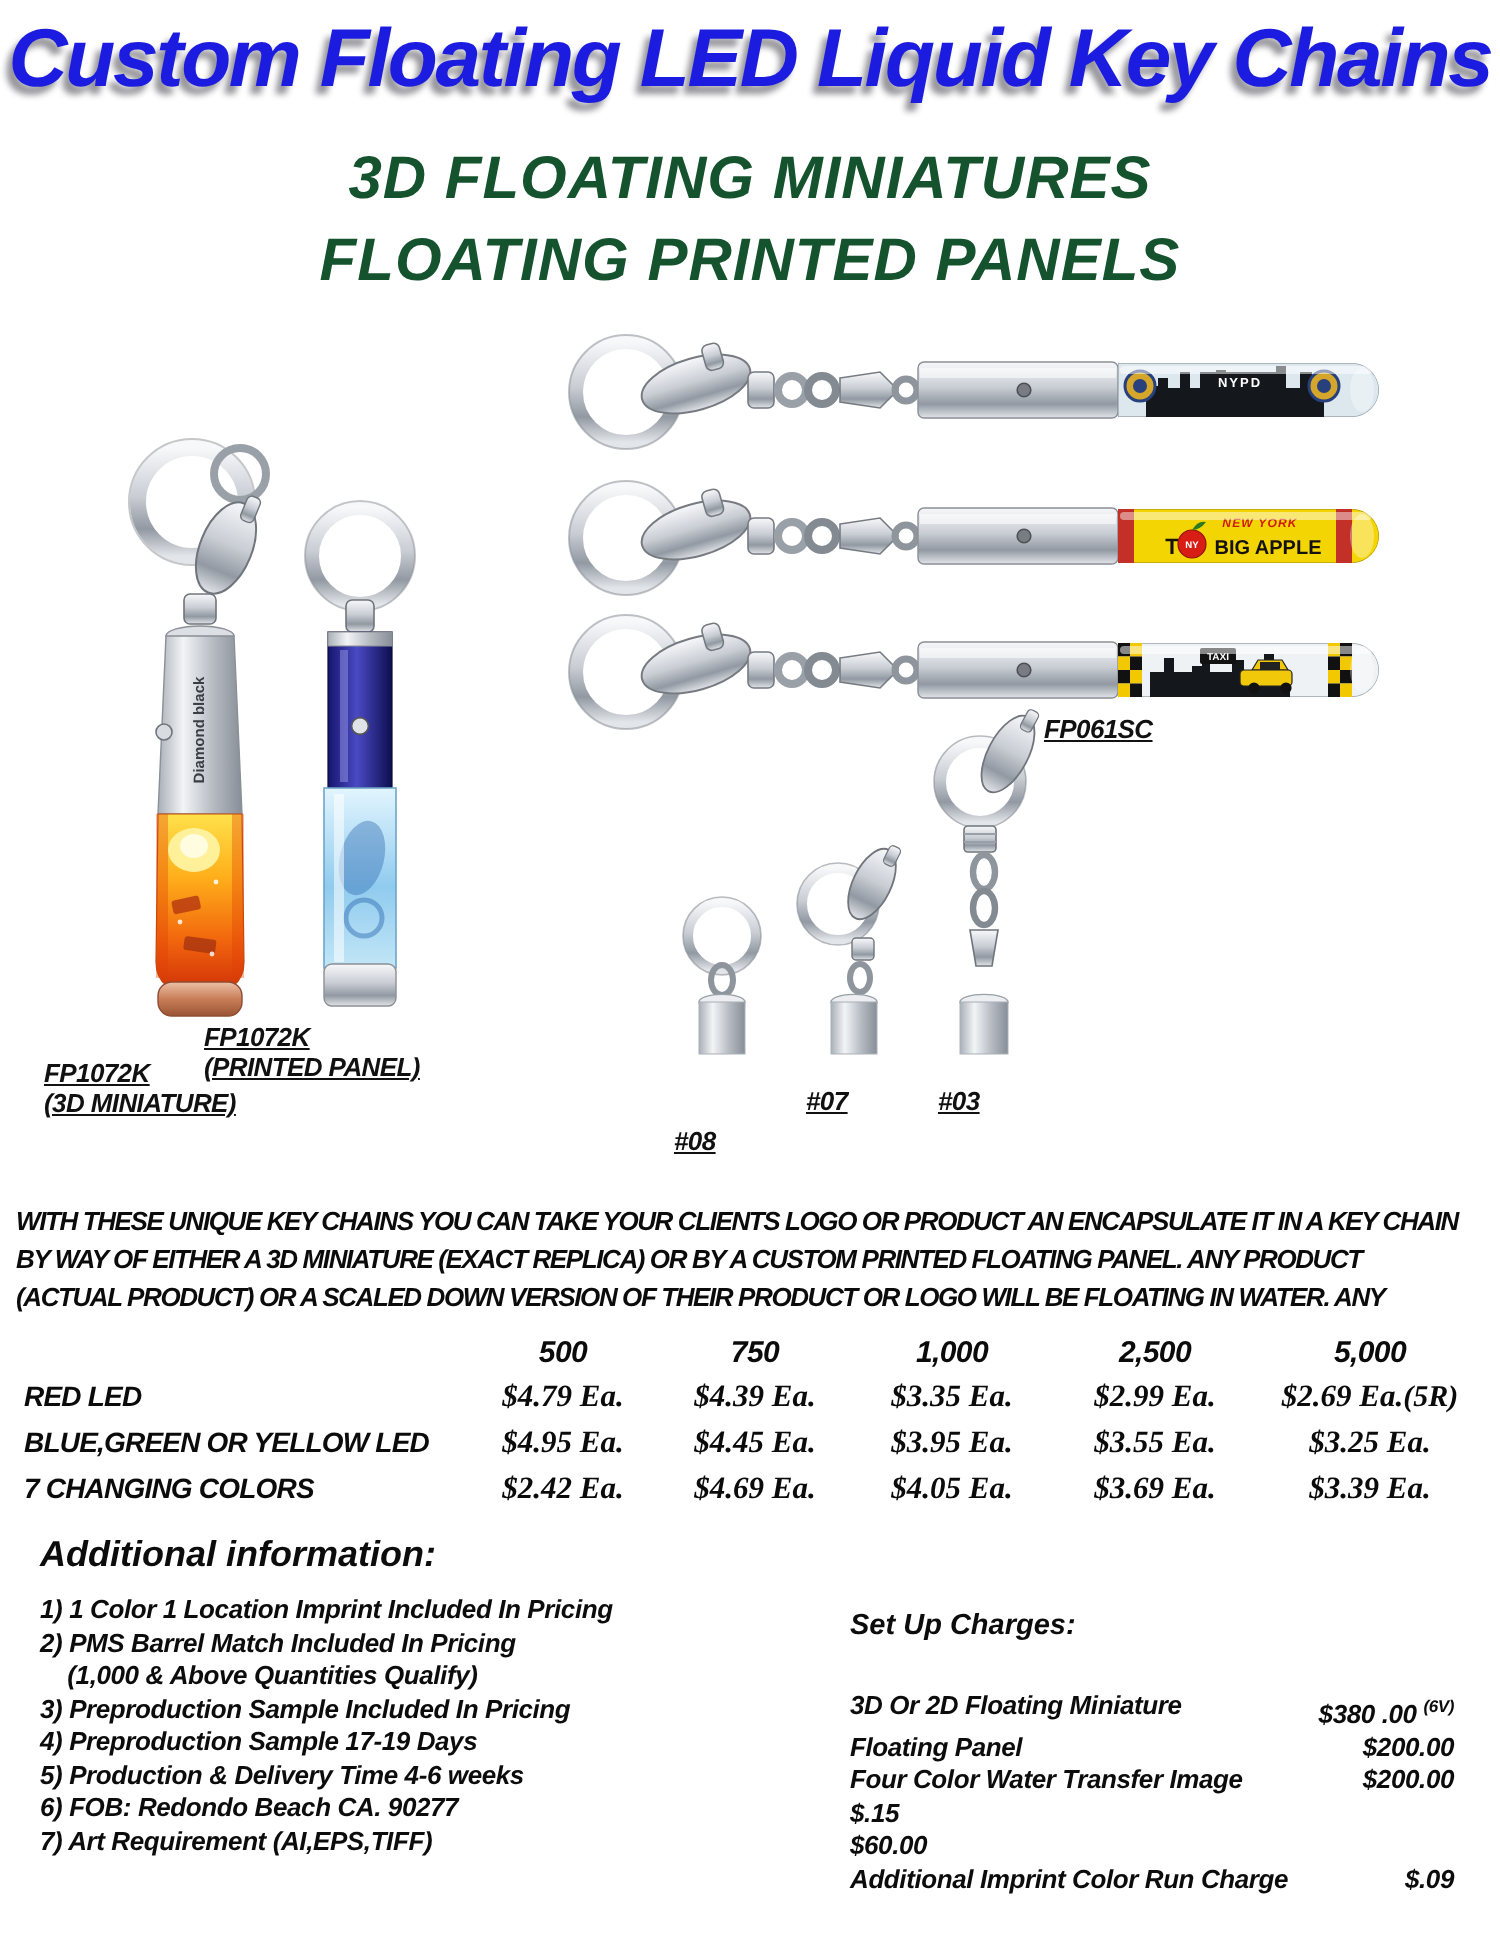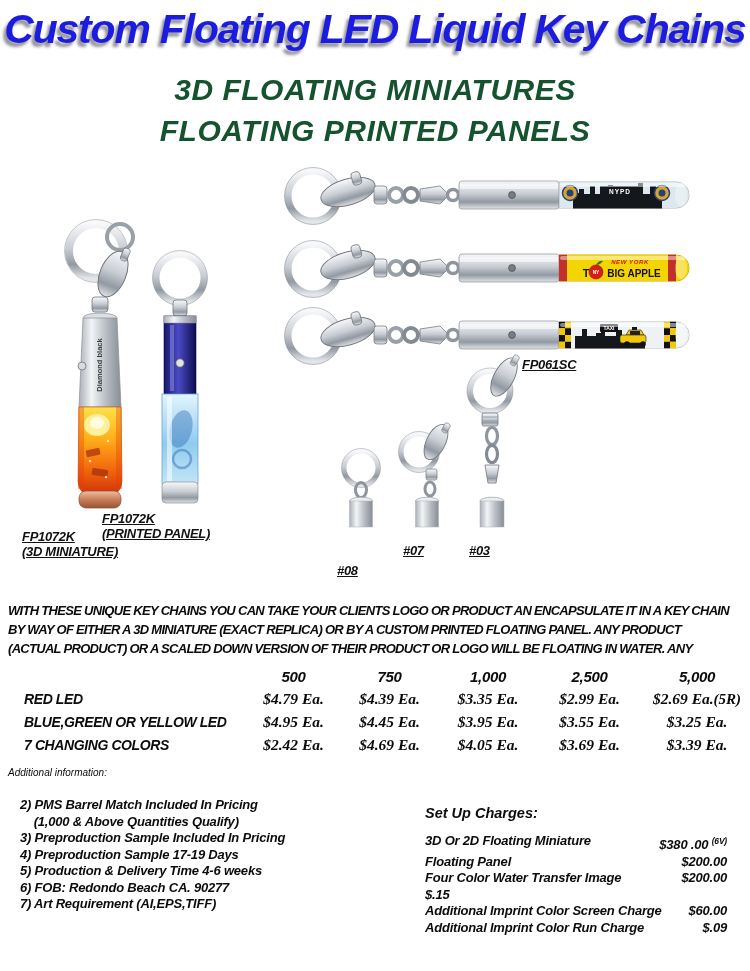--- a/index.html
+++ b/index.html
@@ -27,50 +27,50 @@
   
   .desc{margin:14px 0 0 8px;}
   .desc div{
     font-weight:bold;font-style:italic;font-size:13px;line-height:19px;
     letter-spacing:-0.7px;white-space:nowrap;color:#0b0b0b;
   }
   
   .ptable{margin-top:10px;}
   .prow{
     display:grid;grid-template-columns:222px 95px 97px 100px 103px 112px;
-    align-items:baseline;height:23px;padding-left:24px;
+    align-items:baseline;height:23px;padding-left:12px;
   }
   .prow.phead{height:22px;}
   .plabel{
     font-weight:bold;font-style:italic;font-size:14px;letter-spacing:-0.4px;color:#0b0b0b;
   }
   .pcell{
     text-align:center;font-family:"Liberation Serif",serif;
     font-weight:bold;font-style:italic;font-size:15.5px;color:#0b0b0b;
   }
   .phead .pcell{
     font-family:"Liberation Sans",sans-serif;font-size:15px;letter-spacing:-0.3px;
   }
   .pnote{font-size:15px;}
   
   .bottom{position:relative;height:190px;margin-top:2px;}
   .addinfo-head{
-    position:absolute;left:8px;top:6px;
-    font-size:10px;font-weight:normal;font-style:italic;
+    position:absolute;left:20px;top:6px;
+    font-size:18px;font-weight:bold;font-style:italic;
   }
   .addinfo-list{position:absolute;left:20px;top:36px;}
   .addinfo-list div{
     font-size:13px;font-weight:bold;font-style:italic;line-height:16.5px;
     white-space:pre-wrap;letter-spacing:-0.2px;
   }
   .charges-head{
     position:absolute;left:425px;top:44px;
     font-size:14.5px;font-weight:bold;font-style:italic;
   }
-  .charges{position:absolute;left:425px;top:72px;width:302px;}
+  .charges{position:absolute;left:425px;top:84px;width:302px;}
   .charge-row{
     display:flex;justify-content:space-between;
     font-size:13px;font-weight:bold;font-style:italic;line-height:16.5px;
     letter-spacing:-0.2px;
   }
   .cnote{font-size:8.5px;vertical-align:super;}
   svg text{font-family:"Liberation Sans",sans-serif;}
 </style>
 </head>
 <body>
@@ -336,20 +336,21 @@
     <div class="pcell">$4.69 Ea.</div>
     <div class="pcell">$4.05 Ea.</div>
     <div class="pcell">$3.69 Ea.</div>
     <div class="pcell">$3.39 Ea.</div>
   </div>
 </div>
 
 <div class="bottom">
   <div class="addinfo-head">Additional information:</div>
   <div class="addinfo-list">
+    <div>1) 1 Color 1 Location Imprint Included In Pricing</div>
     <div>2) PMS Barrel Match Included In Pricing</div>
     <div>    (1,000 &amp; Above Quantities Qualify)</div>
     <div>3) Preproduction Sample Included In Pricing</div>
     <div>4) Preproduction Sample 17-19 Days</div>
     <div>5) Production &amp; Delivery Time 4-6 weeks</div>
     <div>6) FOB: Redondo Beach CA. 90277</div>
     <div>7) Art Requirement (AI,EPS,TIFF)</div>
   </div>
 
   <div class="charges-head">Set Up Charges:</div>
@@ -363,21 +364,20 @@
       <span>$200.00</span>
     </div>
     <div class="charge-row">
       <span>Four Color Water Transfer Image</span>
       <span>$200.00</span>
     </div>
     <div class="charge-row">
       <span>$.15</span>
     </div>
     <div class="charge-row">
-      <span>Additional Imprint Color Screen Charge</span>
       <span>$60.00</span>
     </div>
     <div class="charge-row">
       <span>Additional  Imprint Color Run Charge</span>
       <span>$.09</span>
     </div>
   </div>
 </div>
 
 </body></html>

